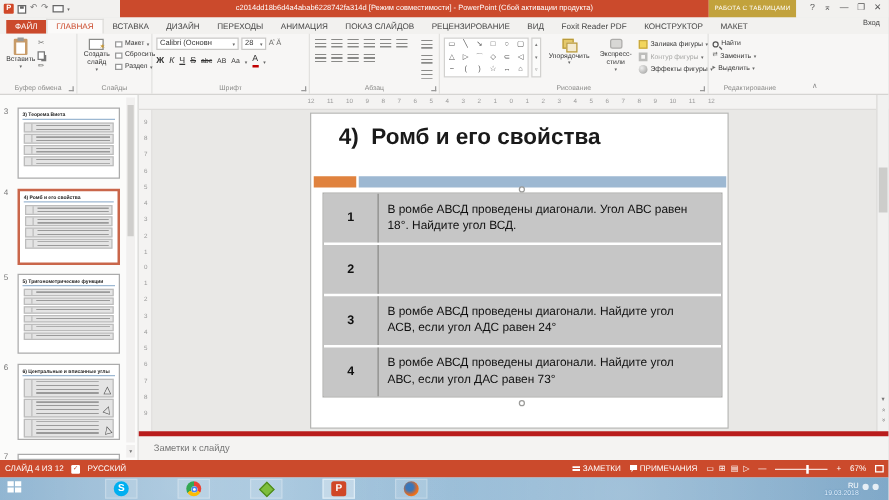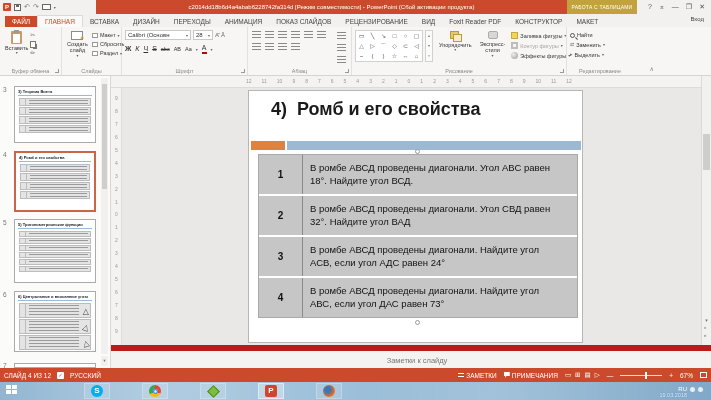--- a/index.html
+++ b/index.html
@@ -139,21 +139,21 @@
   
   .v-scroll{position:absolute;right:0;top:76px;width:10px;height:269px;background:#F1F1F0;
             border-left:1px solid #DBDAD8;}
   .v-thumb{position:absolute;left:1px;right:1px;top:58px;height:36px;background:#CDCDCB;}
   .v-navs{position:absolute;left:0;right:0;bottom:6px;display:flex;flex-direction:column;gap:2px;align-items:center;}
   .v-navs span{font-size:5px;color:#777;line-height:6px;}
   .rot90{display:inline-block;transform:rotate(90deg);}
 
   
   .notes{position:absolute;left:111px;top:345px;width:600px;height:23px;background:#F4F3F2;
-         border-top:6px solid #b91c1c;font-size:7.5px;color:#777;padding:5px 0 0 12px;text-align:center;}
+         border-top:4px solid #b91c1c;font-size:7.5px;color:#777;padding:5px 0 0 12px;}
 
   
   .status{position:absolute;left:0;top:368px;width:711px;height:14px;background:var(--accent);color:#fff;
           font-size:6.5px;display:flex;align-items:center;padding:0 4px;gap:6px;}
   .st-left{display:flex;align-items:center;gap:6px;}
   .spell-ic{width:7px;height:7px;background:#fff;color:var(--accent);font-size:5px;line-height:7px;
             text-align:center;border-radius:1px;}
   .st-right{margin-left:auto;display:flex;align-items:center;gap:7px;}
   .st-item{display:flex;align-items:center;gap:2px;}
   .notes-ic{width:6px;height:5px;background:repeating-linear-gradient(#fff 0 1px,transparent 1px 2.5px);}
@@ -656,21 +656,20 @@
 
     <div class="s-table">
 
         <div class="s-row">
           <div class="cell-num">1</div>
           <div class="cell-text">В ромбе АВСД проведены диагонали. Угол АВС равен 18°. Найдите угол ВСД.</div>
         </div>
 
         <div class="s-row">
           <div class="cell-num">2</div>
-          <div class="cell-text">В ромбе АВСД проведены диагонали. Угол СВД равен 32°. Найдите угол ВАД</div>
         </div>
 
         <div class="s-row">
           <div class="cell-num">3</div>
           <div class="cell-text">В ромбе АВСД проведены диагонали. Найдите угол АСВ, если угол АДС равен 24°</div>
         </div>
 
         <div class="s-row">
           <div class="cell-num">4</div>
           <div class="cell-text">В ромбе АВСД проведены диагонали. Найдите угол АВС, если угол ДАС равен 73°</div>

